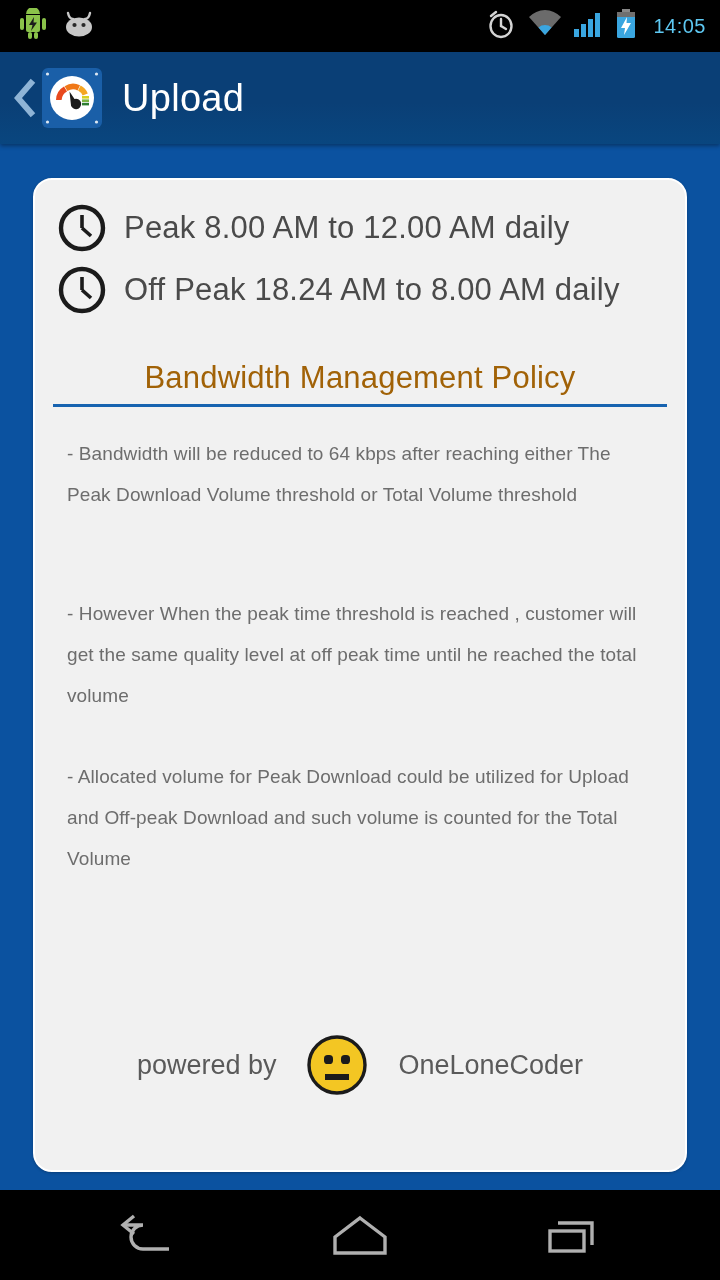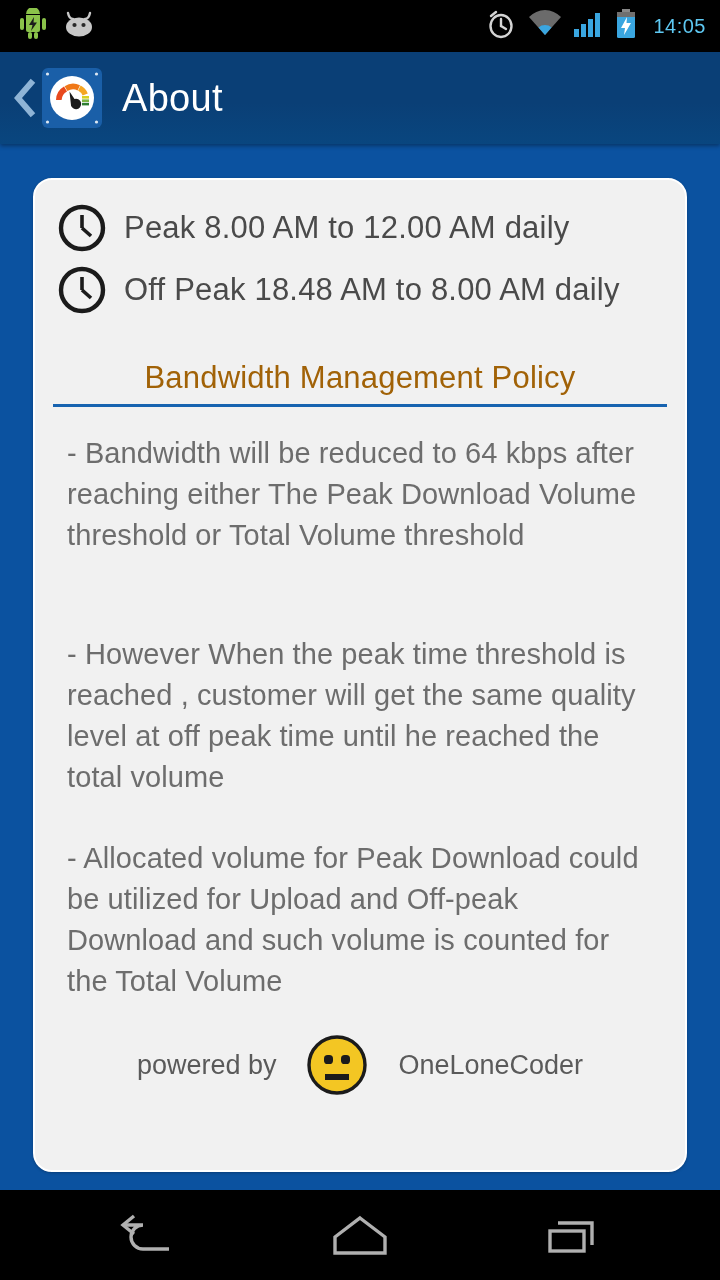--- a/index.html
+++ b/index.html
@@ -140,21 +140,21 @@
     margin-top: 8px;
     width: 100%;
   }
 
   
   .body-wrap {
     padding: 26px 14px 0 14px;
     flex: 1 1 auto;
   }
   .para {
-    font-size: 29px;
+    font-size: 19px;
     line-height: 41px;
     color: #6d6d6d;
     font-weight: 300;
     letter-spacing: 0.1px;
   }
   .gap-large { height: 78px; }
   .gap-small { height: 40px; }
 
   
   .footer {
@@ -272,21 +272,21 @@
         <rect x="39" y="27" width="7" height="2.6" fill="#d8d022"></rect>
         <rect x="39" y="30.4" width="7" height="2.6" fill="#7cb342"></rect>
         <rect x="39" y="33.8" width="7" height="2.6" fill="#2e7d32"></rect>
         <path d="M26.5 22.5 L31.5 30 A5.2 5.2 0 1 1 27.8 34.6 Z" fill="#1b1b1b"></path>
         <circle cx="4.5" cy="5" r="1.6" fill="#ffffff" opacity="0.85"></circle>
         <circle cx="53.5" cy="5" r="1.6" fill="#ffffff" opacity="0.85"></circle>
         <circle cx="4.5" cy="53" r="1.6" fill="#ffffff" opacity="0.85"></circle>
         <circle cx="53.5" cy="53" r="1.6" fill="#ffffff" opacity="0.85"></circle>
       </svg>
     </div>
-    <div class="action-title">About</div>
+    <div class="action-title">Upload</div>
   </div>
 
   <div class="content">
     <div class="card">
 
       <div class="schedule-row">
         <span class="clock-icon">
           <svg width="52" height="52" viewBox="0 0 52 52">
             <circle cx="26" cy="26" r="21" fill="none" stroke="#1b1b1b" stroke-width="4.4"></circle>
             <line x1="26" y1="13" x2="26" y2="26" stroke="#1b1b1b" stroke-width="3.6" stroke-linecap="butt"></line>
@@ -297,21 +297,21 @@
       </div>
 
       <div class="schedule-row">
         <span class="clock-icon">
           <svg width="52" height="52" viewBox="0 0 52 52">
             <circle cx="26" cy="26" r="21" fill="none" stroke="#1b1b1b" stroke-width="4.4"></circle>
             <line x1="26" y1="13" x2="26" y2="26" stroke="#1b1b1b" stroke-width="3.6" stroke-linecap="butt"></line>
             <line x1="26" y1="26" x2="35" y2="34" stroke="#1b1b1b" stroke-width="3.6" stroke-linecap="butt"></line>
           </svg>
         </span>
-        <span class="schedule-text">Off Peak 18.48 AM to 8.00 AM daily</span>
+        <span class="schedule-text">Off Peak 18.24 AM to 8.00 AM daily</span>
       </div>
 
       <div class="section-title">Bandwidth Management Policy</div>
       <div class="title-rule"></div>
 
       <div class="body-wrap">
         <p class="para">- Bandwidth will be reduced to 64 kbps after reaching either The Peak Download Volume threshold or Total Volume threshold</p>
         <div class="gap-large"></div>
         <p class="para">- However When the peak time threshold is reached , customer will get the same quality level at off peak time until he reached the total volume</p>
         <div class="gap-small"></div>

